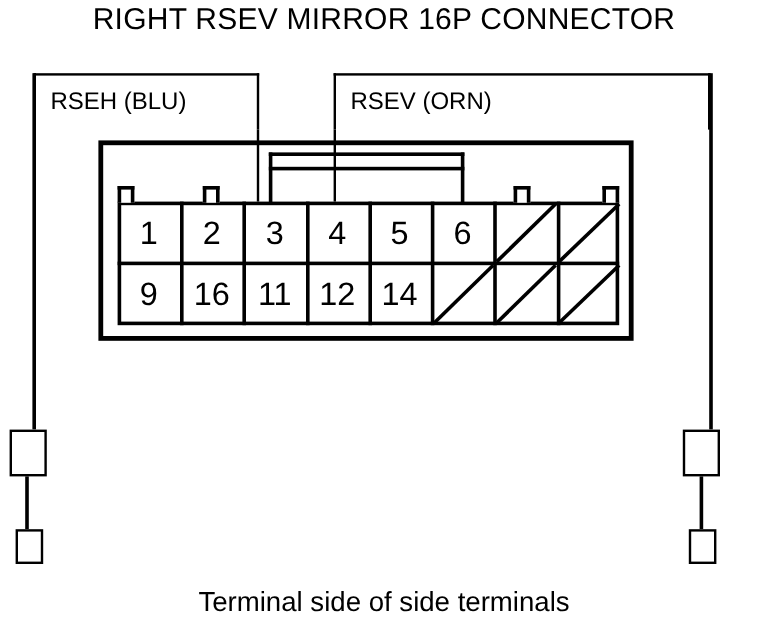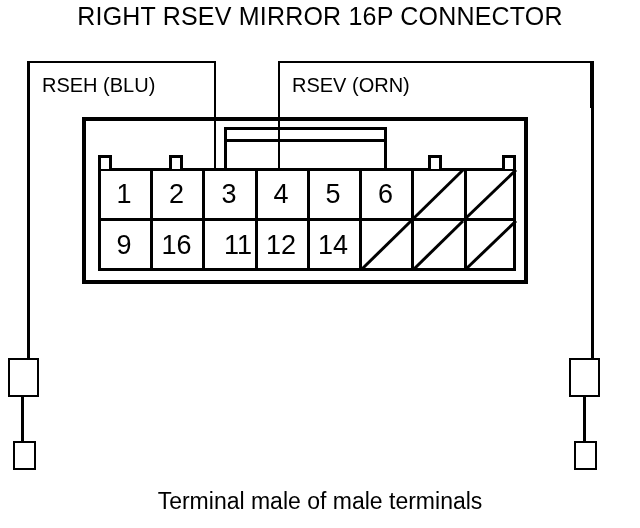--- a/index.html
+++ b/index.html
@@ -105,27 +105,27 @@
 
   <div class="num" style="left:98px;top:181px;width:52px;">1</div>
   <div class="num" style="left:150px;top:181px;width:53px;">2</div>
   <div class="num" style="left:203px;top:181px;width:52px;">3</div>
   <div class="num" style="left:255px;top:181px;width:52px;">4</div>
   <div class="num" style="left:307px;top:181px;width:52px;">5</div>
   <div class="num" style="left:359px;top:181px;width:53px;">6</div>
 
   <div class="num" style="left:98px;top:232px;width:52px;">9</div>
   <div class="num" style="left:150px;top:232px;width:53px;">16</div>
-  <div class="num" style="left:203px;top:232px;width:70px;">11</div>
+  <div class="num" style="left:203px;top:232px;width:52px;">11</div>
   <div class="num" style="left:255px;top:232px;width:52px;">12</div>
   <div class="num" style="left:307px;top:232px;width:52px;">14</div>
 
   <div class="term" style="left:8px;top:358px;width:31px;height:39px;"></div>
   <div class="vline" style="left:21px;top:397px;width:3px;height:44px;"></div>
   <div class="term" style="left:13px;top:441px;width:23px;height:29px;"></div>
 
   <div class="term" style="left:569px;top:358px;width:31px;height:39px;"></div>
   <div class="vline" style="left:583px;top:397px;width:3px;height:44px;"></div>
   <div class="term" style="left:574px;top:441px;width:23px;height:29px;"></div>
 
-  <div class="cap">Terminal male of male terminals</div>
+  <div class="cap">Terminal side of side terminals</div>
 
 </div>
 
 </body></html>

